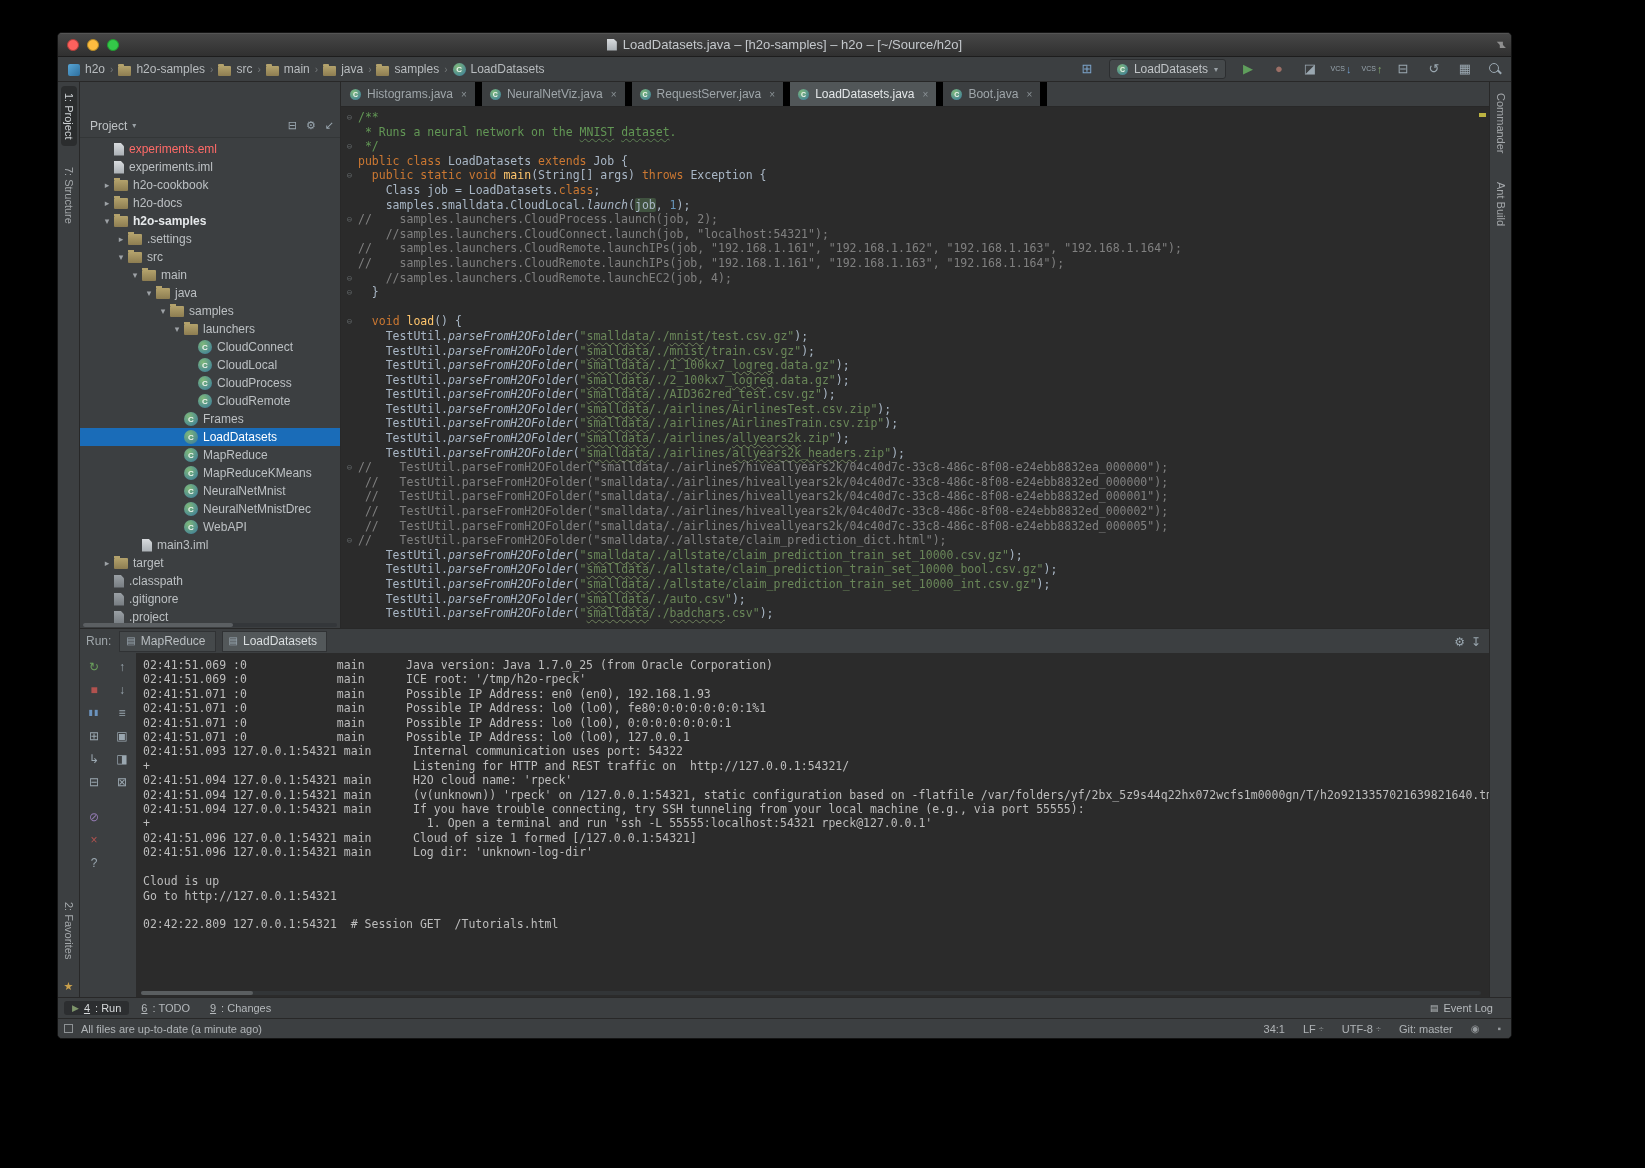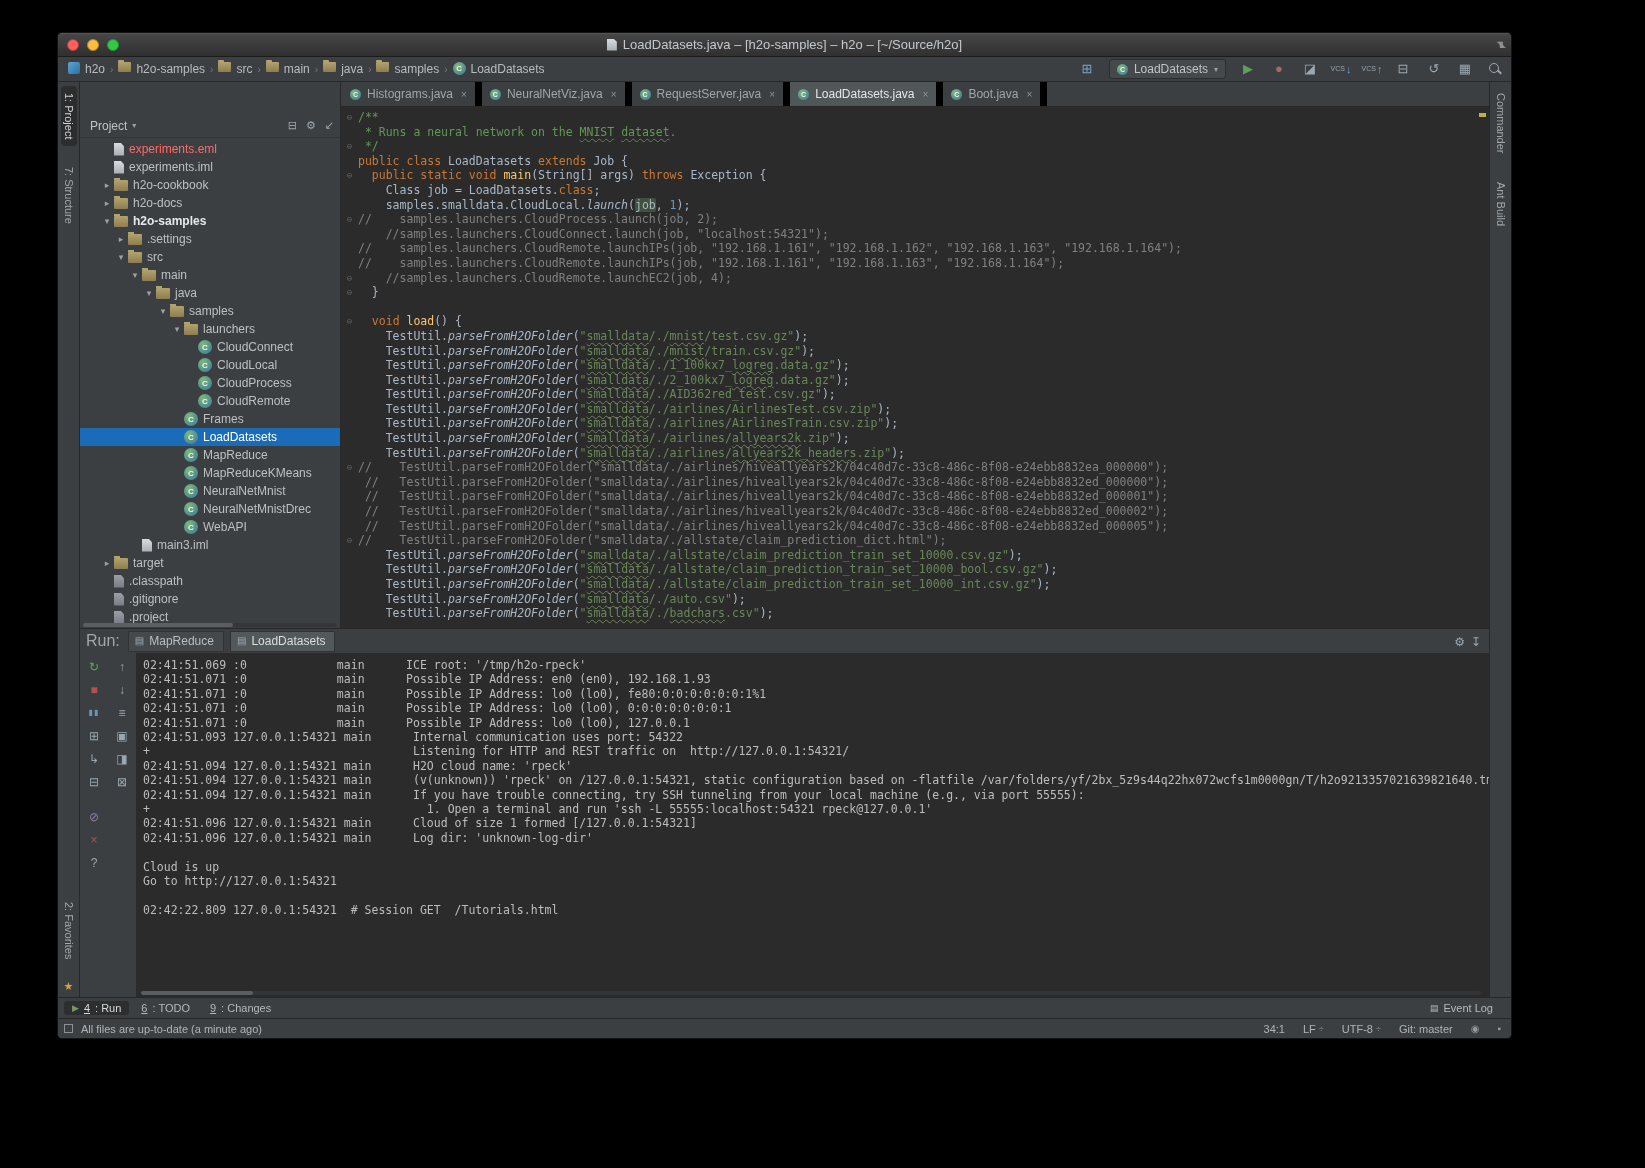--- a/index.html
+++ b/index.html
@@ -19,21 +19,21 @@
   .light.red{background:#fc615d;border:1px solid #b03e3a;}
   .light.yellow{background:#fdbc40;border:1px solid #b48a27;}
   .light.green{background:#34c749;border:1px solid #219a30;}
   .title{flex:1;text-align:center;font-size:13px;color:#c4c8cc;display:flex;justify-content:center;align-items:center;gap:6px;}
   .fsico{position:absolute;right:8px;top:7px;color:#8f8f8f;font-size:8px;letter-spacing:-3px;cursor:default;}
 
   
   .toolbar{height:25px;flex:0 0 25px;background:#3c3f41;border-bottom:1px solid #282828;
            display:flex;align-items:center;padding:0 8px 0 10px;}
   .crumbs{display:flex;align-items:center;gap:5px;flex:1;min-width:0;}
-  .crumb{display:inline-flex;align-items:flex-start;gap:5px;color:#b8bcbf;font-size:12px;cursor:default;}
+  .crumb{display:inline-flex;align-items:flex-end;gap:5px;color:#b8bcbf;font-size:12px;cursor:default;}
   .clabel{white-space:nowrap;}
   .sep{color:#737779;font-size:10px;}
   .tb-right{display:flex;align-items:center;gap:13px;}
   .tbi{font-size:13px;line-height:16px;width:18px;height:18px;display:inline-flex;align-items:center;justify-content:center;cursor:default;}
   .vcs-mini{font-size:7px;color:#9aa7b0;margin-right:1px;letter-spacing:0;}
   .vcs-arrow{font-size:11px;}
   .tbi-search{position:relative;width:16px;height:16px;}
   .tbi-search::before{content:"";position:absolute;left:2px;top:2px;width:8px;height:8px;border:1.5px solid #9aa7b0;border-radius:50%;}
   .tbi-search::after{content:"";position:absolute;left:10px;top:10px;width:5px;height:1.8px;background:#9aa7b0;transform:rotate(45deg);}
   .runchip{display:inline-flex;align-items:center;gap:6px;background:#45494b;border:1px solid #2c2e30;
@@ -109,21 +109,21 @@
   .tk-cmt{color:#808080;}
   .tk-doc{color:#629755;}
   .tk-docu{color:#629755;text-decoration:underline wavy #5d8053 1px;text-underline-offset:2px;}
   .tk-hl{color:#a9b7c6;background:#40523f;border-radius:2px;}
   .scrollcol{position:absolute;top:0;right:0;width:13px;height:100%;}
   .mark-warn{position:absolute;top:6px;right:3px;width:7px;height:4px;background:#bcb341;}
 
   
   .runpanel{flex:1;display:flex;flex-direction:column;border-top:1px solid #282828;background:#3c3f41;min-height:0;}
   .runhead{height:24px;flex:0 0 24px;display:flex;align-items:center;padding:0 8px 0 6px;gap:8px;}
-  .runlabel{color:#9fa6aa;font-size:16px;}
+  .runlabel{color:#9fa6aa;font-size:12px;}
   .runtab{display:inline-flex;align-items:center;gap:5px;background:#45494b;border:1px solid #303234;
           padding:2px 9px 3px 6px;color:#b9bec1;font-size:12px;cursor:default;}
   .runtab.active{background:#53585a;color:#dadee0;}
   .runtab .rt-ico{color:#9aa7b0;font-size:10px;}
   .runhead-spacer{flex:1;}
   .rh-ico{color:#9aa7b0;font-size:12px;cursor:default;margin-left:6px;}
   .runbody{flex:1;display:flex;min-height:0;}
   .rgutter{width:57px;flex:0 0 57px;background:#3c3f41;border-right:1px solid #2b2b2b;display:flex;padding-top:5px;justify-content:center;gap:2px;}
   .gcol{width:26px;display:flex;flex-direction:column;align-items:center;gap:6px;}
   .gi{width:20px;height:17px;display:flex;align-items:center;justify-content:center;font-size:12px;cursor:default;}
@@ -499,20 +499,21 @@
                   <span class="gi" style="color: rgb(154, 167, 176);">≡</span>
                   <span class="gi" style="color: rgb(154, 167, 176);">▣</span>
                   <span class="gi" style="color: rgb(154, 167, 176);">◨</span>
                   <span class="gi" style="color: rgb(154, 167, 176);">⊠</span>
                 </div>
             </div>
             <div class="console" id="console">
               <div class="con-hscroll">
                   <div class="thumb"></div>
                 </div>
+            <div class="con-line">02:41:51.069 :0             main      Java version: Java 1.7.0_25 (from Oracle Corporation)</div>
                 <div class="con-line">02:41:51.069 :0             main      ICE root: '/tmp/h2o-rpeck'</div>
                 <div class="con-line">02:41:51.071 :0             main      Possible IP Address: en0 (en0), 192.168.1.93</div>
                 <div class="con-line">02:41:51.071 :0             main      Possible IP Address: lo0 (lo0), fe80:0:0:0:0:0:0:1%1</div>
                 <div class="con-line">02:41:51.071 :0             main      Possible IP Address: lo0 (lo0), 0:0:0:0:0:0:0:1</div>
                 <div class="con-line">02:41:51.071 :0             main      Possible IP Address: lo0 (lo0), 127.0.0.1</div>
                 <div class="con-line">02:41:51.093 127.0.0.1:54321 main      Internal communication uses port: 54322</div>
                 <div class="con-line">+                                      Listening for HTTP and REST traffic on  http://127.0.0.1:54321/</div>
                 <div class="con-line">02:41:51.094 127.0.0.1:54321 main      H2O cloud name: 'rpeck'</div>
                 <div class="con-line">02:41:51.094 127.0.0.1:54321 main      (v(unknown)) 'rpeck' on /127.0.0.1:54321, static configuration based on -flatfile /var/folders/yf/2bx_5z9s44q22hx072wcfs1m0000gn/T/h2o9213357021639821640.tmp</div>
                 <div class="con-line">02:41:51.094 127.0.0.1:54321 main      If you have trouble connecting, try SSH tunneling from your local machine (e.g., via port 55555):</div>

